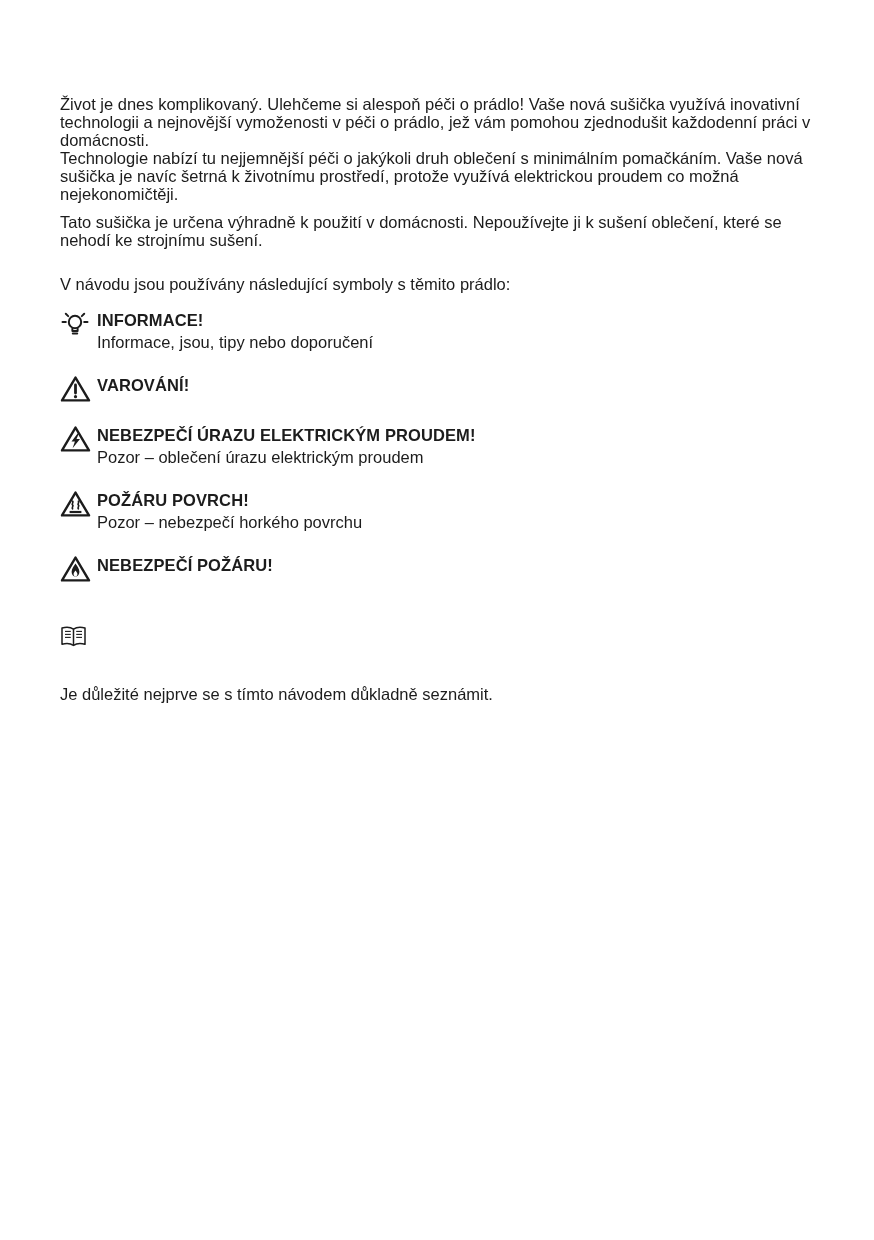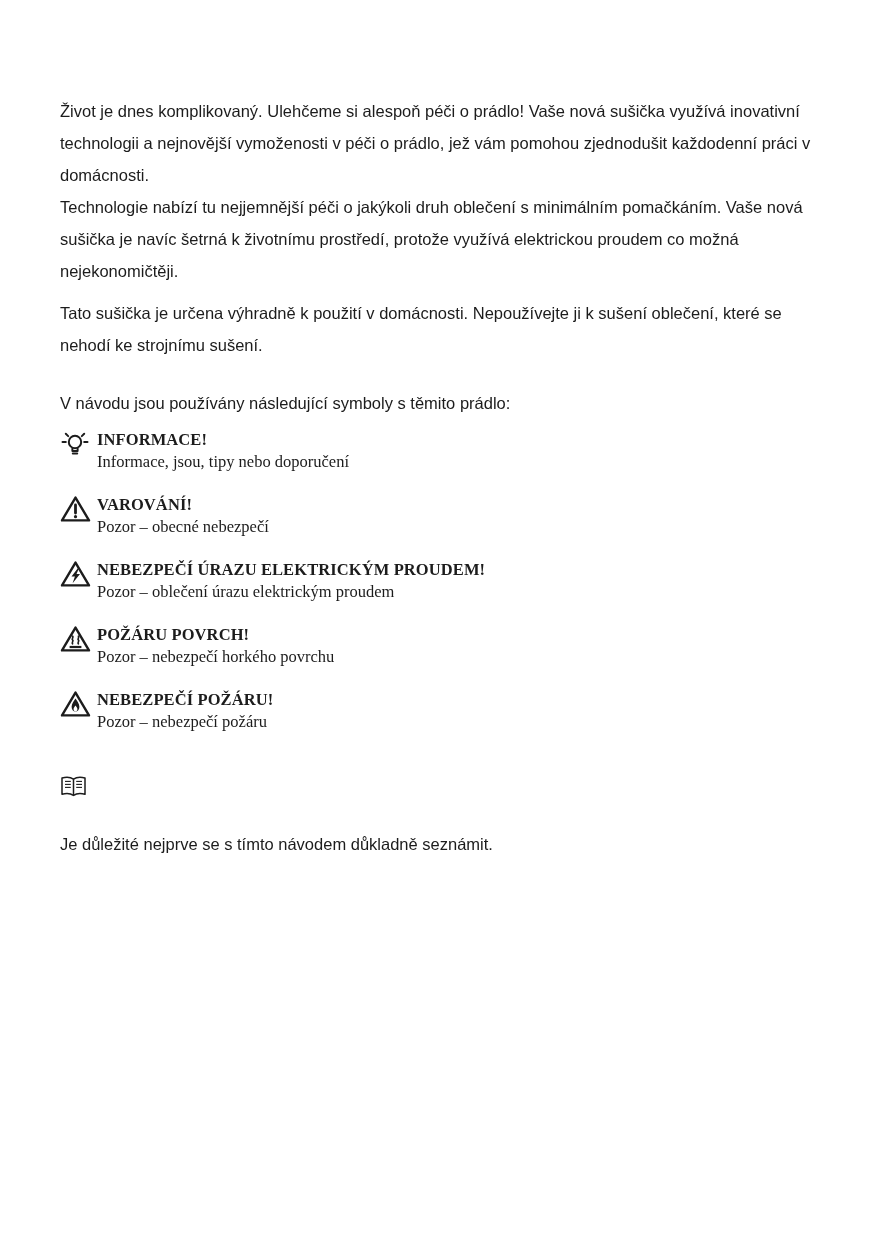--- a/index.html
+++ b/index.html
@@ -16,28 +16,28 @@
   }
   .page {
     position: relative;
     width: 874px;
     height: 1240px;
     box-sizing: border-box;
     padding: 95px 56px 0 60px;
   }
   .body-text {
     font-size: 16.5px;
-    line-height: 32px;
+    line-height: 18px;
     max-width: 762px;
   }
   p { margin: 0; }
   .para { margin-bottom: 0; }
   .gap-small { height: 10px; }
   .gap-medium { height: 26px; }
-  .symbol-list { margin-top: 10px; font-family: Liberation Serif, serif; }
+  .symbol-list { margin-top: 16px; }
   .symbol-item {
     display: flex;
     align-items: flex-start;
     margin-bottom: 21px;
   }
   .symbol-icon {
     flex: 0 0 37px;
     padding-top: 1px;
   }
   .symbol-texts { flex: 1; }
@@ -99,21 +99,20 @@
     <div class="symbol-item">
       <span class="symbol-icon">
         <svg width="31" height="28" viewBox="0 0 31 28">
           <path d="M15.5 2.6 L29 25.4 L2 25.4 Z" fill="none" stroke="#1c1c1c" stroke-width="2.4" stroke-linejoin="round"></path>
           <line x1="15.5" y1="10" x2="15.5" y2="18" stroke="#1c1c1c" stroke-width="2.8" stroke-linecap="round"></line>
           <circle cx="15.5" cy="21.7" r="1.6" fill="#1c1c1c"></circle>
         </svg>
       </span>
       <span class="symbol-texts">
         <div class="symbol-title">VAROVÁNÍ!</div>
-        <div class="symbol-desc">Pozor – obecné nebezpečí</div>
       </span>
     </div>
 
     <div class="symbol-item">
       <span class="symbol-icon">
         <svg width="31" height="28" viewBox="0 0 31 28">
           <path d="M15.5 2.6 L29 25.4 L2 25.4 Z" fill="none" stroke="#1c1c1c" stroke-width="2.4" stroke-linejoin="round"></path>
           <path d="M17.6 8.5 L11.5 16.4 L14.9 16.4 L12.6 23.3 L20 14.1 L16.5 14.1 L18.9 8.5 Z" fill="#1c1c1c"></path>
         </svg>
       </span>
@@ -141,21 +140,20 @@
     <div class="symbol-item">
       <span class="symbol-icon">
         <svg width="31" height="28" viewBox="0 0 31 28">
           <path d="M15.5 2.6 L29 25.4 L2 25.4 Z" fill="none" stroke="#1c1c1c" stroke-width="2.4" stroke-linejoin="round"></path>
           <path d="M15.5 8.6 C14.2 11 11.6 13.6 11.6 16.8 C11.6 19.6 13.3 21.6 15.5 21.6 C17.7 21.6 19.4 19.6 19.4 16.8 C19.4 13.6 16.8 11 15.5 8.6 Z" fill="#1c1c1c"></path>
           <path d="M15.5 21.4 C14.4 21.4 13.6 20.3 13.6 19 C13.6 17.6 14.8 16.4 15.5 15.4 C16.2 16.4 17.4 17.6 17.4 19 C17.4 20.3 16.6 21.4 15.5 21.4 Z" fill="#ffffff"></path>
         </svg>
       </span>
       <span class="symbol-texts">
         <div class="symbol-title">NEBEZPEČÍ POŽÁRU!</div>
-        <div class="symbol-desc">Pozor – nebezpečí požáru</div>
       </span>
     </div>
 
   </div>
 
   <div class="book-section">
     <div class="book-icon-wrap">
       <svg width="27" height="23" viewBox="0 0 27 23">
         <g stroke="#1c1c1c" stroke-width="1.5" fill="none" stroke-linejoin="round">
           <path d="M13.5 4.2 C10.8 2.3 6 2 2 3 L2 19.2 C6 18.2 10.8 18.5 13.5 20.4 C16.2 18.5 21 18.2 25 19.2 L25 3 C21 2 16.2 2.3 13.5 4.2 Z"></path>

